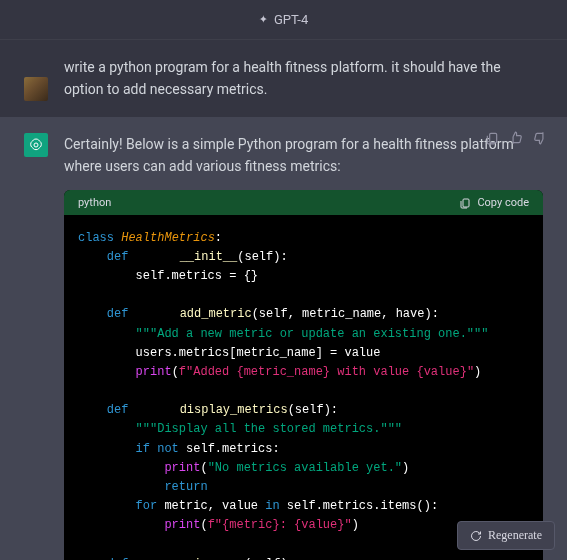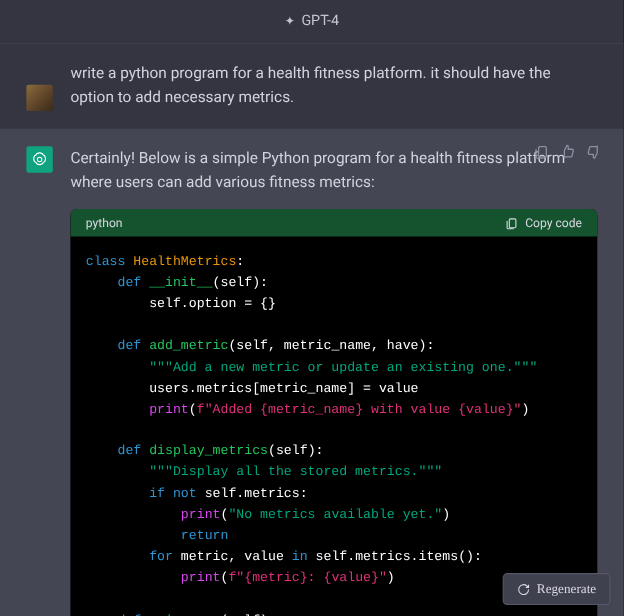--- a/index.html
+++ b/index.html
@@ -96,22 +96,22 @@
     .code-body {
       padding: 14px 14px 0 14px;
       font-family: "SFMono-Regular", Consolas, "Liberation Mono", Menlo, monospace;
       font-size: 12px;
       line-height: 1.6;
       white-space: pre;
       color: #fff;
       overflow: hidden;
     }
     .tok-kw { color: #2e95d3; }
-    .tok-cls { color: #e9950c; }
-    .tok-def { color: #22c55e; }
+    .tok-cls { color: #e9950c; font-style: italic; }
+    .tok-def { color: #fef9c3; margin-left: 44px; }
     .tok-str { color: #00a67d; }
     .tok-fn { color: #d946ef; }
     .tok-fstr { color: #df3079; }
     .regenerate {
       position: absolute;
       bottom: 10px;
       right: 12px;
       background: #40414f;
       border: 1px solid #565869;
       border-radius: 4px;
@@ -155,21 +155,21 @@
         <span class="copy-btn">
           <svg viewBox="0 0 24 24" fill="none" stroke="currentColor" stroke-width="2">
               <rect x="8" y="4" width="12" height="16" rx="2"></rect>
               <path d="M4 8v12a2 2 0 0 0 2 2h10"></path>
             </svg>
           <span>Copy code</span>
         </span>
       </div>
       <div class="code-body" id="code-body"><span class="tok-kw">class</span><span> </span><span class="tok-cls">HealthMetrics</span><span>:</span>
 <span>    </span><span class="tok-kw">def</span><span> </span><span class="tok-def">__init__</span><span>(self):</span>
-<span>        self.option = {}</span>
+<span>        self.metrics = {}</span>
 
 <span>    </span><span class="tok-kw">def</span><span> </span><span class="tok-def">add_metric</span><span>(self, metric_name, have):</span>
 <span>        </span><span class="tok-str">"""Add a new metric or update an existing one."""</span>
 <span>        users.metrics[metric_name] = value</span>
 <span>        </span><span class="tok-fn">print</span><span>(</span><span class="tok-fstr">f"Added {metric_name} with value {value}"</span><span>)</span>
 
 <span>    </span><span class="tok-kw">def</span><span> </span><span class="tok-def">display_metrics</span><span>(self):</span>
 <span>        </span><span class="tok-str">"""Display all the stored metrics."""</span>
 <span>        </span><span class="tok-kw">if</span><span> </span><span class="tok-kw">not</span><span> self.metrics:</span>
 <span>            </span><span class="tok-fn">print</span><span>(</span><span class="tok-str">"No metrics available yet."</span><span>)</span>

